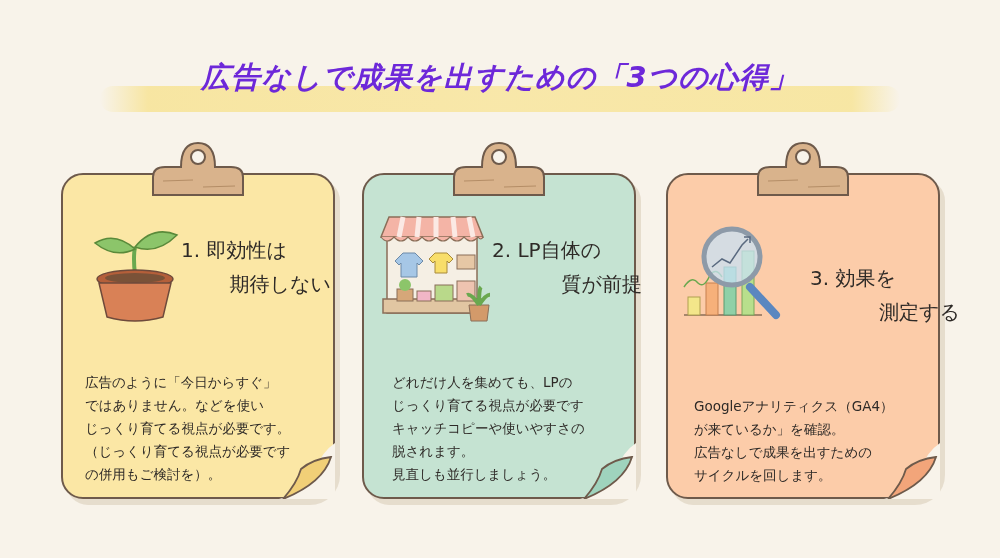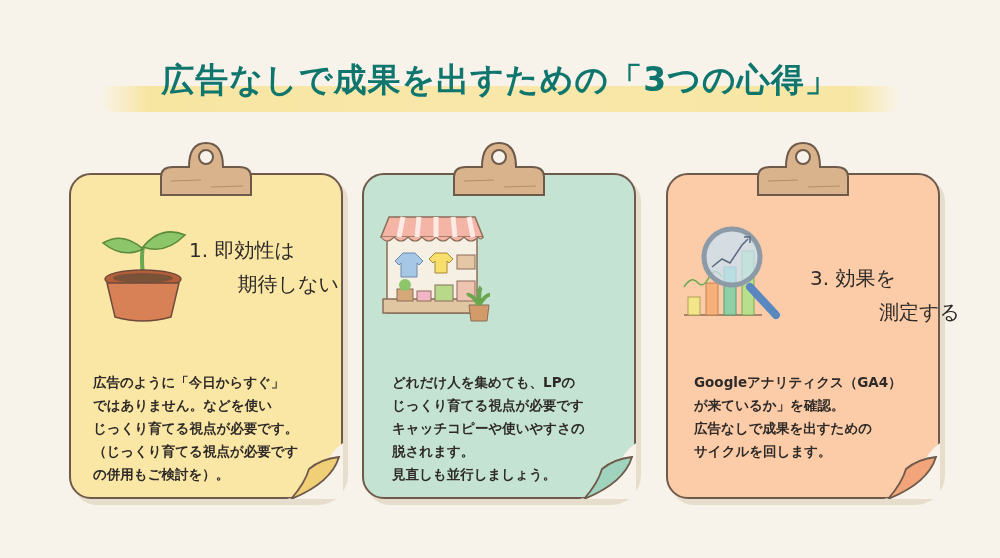--- a/index.html
+++ b/index.html
@@ -14,30 +14,30 @@
     position: absolute; left: 0; top: 52px; width: 1000px; height: 60px;
   }
   .title-highlight {
     position: absolute; left: 100px; top: 34px; width: 800px; height: 26px;
     background: linear-gradient(90deg, rgba(249,230,150,0.0) 0%, #f7e49a 6%, #f8e6a2 50%, #f7e59c 94%, rgba(249,230,150,0.0) 100%);
     border-radius: 14px;
     opacity: 0.9;
   }
   .title {
     position: absolute; left: 0; top: 6px; width: 1000px; text-align: center;
-    font-size: 33px; font-weight: bold; color: #0f766e; letter-spacing: 1px;
+    font-size: 29px; font-weight: bold; color: #6d28d9; letter-spacing: 1px; font-style: italic;
   }
 
   .card {
     position: absolute; top: 173px; width: 274px; height: 326px;
     border: 2px solid #6e5a4b;
     border-radius: 22px 22px 30px 22px;
     box-shadow: 5px 6px 0 rgba(150,120,80,0.18);
   }
-  .card.c1 { left: 61px; background: #fbe7a5; margin-left: 8px; }
+  .card.c1 { left: 61px; background: #fbe7a5; }
   .card.c2 { left: 362px; background: #c5e3d2; }
   .card.c3 { left: 666px; background: #fccca9; }
   .card .curl {
     position: absolute; right: -2px; bottom: -2px; width: 56px; height: 56px;
   }
   .clip {
     position: absolute; top: -38px; left: 50%; transform: translateX(-50%);
     width: 130px; height: 60px;
   }
   .icon-illus {
@@ -45,21 +45,21 @@
   }
   .card-title {
     position: absolute; left: 118px; top: 58px; width: 150px;
     font-size: 20px; line-height: 34px; color: #2e2a27; font-weight: normal;
   }
   .card-title .line2 { display: block; padding-left: 16px; text-align: right; }
   .card-body {
     position: absolute; left: 22px; top: 196px; width: 240px;
     font-size: 13.5px; line-height: 23px; color: #2e2a27;
   }
-  .card-body span { display: block; white-space: nowrap; font-weight: bold; }
+  .card-body span { display: block; white-space: nowrap; }
 </style>
 </head>
 <body>
 
 <div class="title-wrap">
   <div class="title-highlight"></div>
   <h1 class="title">広告なしで成果を出すための「3つの心得」</h1>
 </div>
 
 <div class="card c1">
@@ -111,20 +111,24 @@
     <path d="M50 44 L56 38 L68 38 L74 44 L70 48 L68 46 L68 58 L56 58 L56 46 L54 48 Z" fill="#f8de6a" stroke="#a88a3a" stroke-width="1"></path>
     <rect x="78" y="40" width="18" height="14" fill="#e6c7a5" stroke="#8a6e58" stroke-width="1"></rect>
     <rect x="18" y="74" width="16" height="12" fill="#d6a779" stroke="#8a6e58" stroke-width="1"></rect>
     <circle cx="26" cy="70" r="6" fill="#8cc56a"></circle>
     <rect x="38" y="76" width="14" height="10" fill="#f2b6c6" stroke="#8a6e58" stroke-width="1"></rect>
     <rect x="56" y="70" width="18" height="16" fill="#b9d98a" stroke="#8a6e58" stroke-width="1"></rect>
     <rect x="78" y="66" width="18" height="20" fill="#eec3b0" stroke="#8a6e58" stroke-width="1"></rect>
     <path d="M90 90 L92 106 L108 106 L110 90 Z" fill="#d39a6a" stroke="#8a6e58" stroke-width="1"></path>
     <path d="M100 90 Q92 78 88 80 M100 90 Q100 74 102 72 M100 90 Q108 78 112 80" stroke="#6aa84f" stroke-width="4" fill="none"></path>
   </svg>
+  <div class="card-title" style="left:128px;">
+    <span>2. LP自体の</span>
+    <span class="line2">質が前提</span>
+  </div>
   <div class="card-body" style="left:28px;">
     <span>どれだけ人を集めても、LPの</span>
     <span>じっくり育てる視点が必要です</span>
     <span>キャッチコピーや使いやすさの</span>
     <span>脱されます。</span>
     <span>見直しも並行しましょう。</span>
   </div>
   <svg class="curl" viewBox="0 0 56 56">
     <path d="M56 0 L56 56 L0 56 Q30 50 36 26 Q44 8 56 0 Z" fill="#f8f3ea"></path>
     <path d="M4 56 Q18 40 22 26 Q34 16 52 14 Q44 40 4 56 Z" fill="#9fd3bd" stroke="#6e5a4b" stroke-width="1.8"></path>
@@ -147,21 +151,21 @@
     <path d="M4 72 Q12 60 18 68 Q24 74 30 60 Q36 52 42 62" stroke="#6aa84f" stroke-width="1.5" fill="none"></path>
     <line x1="70" y1="72" x2="96" y2="100" stroke="#5b87c0" stroke-width="8" stroke-linecap="round"></line>
     <circle cx="52" cy="42" r="28" fill="rgba(200,225,245,0.75)" stroke="#8d9aa8" stroke-width="5"></circle>
     <path d="M32 52 L42 44 L50 48 L62 30 L68 24" stroke="#5a6a80" stroke-width="1.5" fill="none"></path>
     <path d="M64 22 L70 22 L70 28" stroke="#5a6a80" stroke-width="1.5" fill="none"></path>
   </svg>
   <div class="card-title" style="left:142px;margin-top:28px;">
     <span>3. 効果を</span>
     <span class="line2">測定する</span>
   </div>
-  <div class="card-body" style="left:26px;">
+  <div class="card-body" style="left:26px;margin-top:24px;">
     <span>Googleアナリティクス（GA4）</span>
     <span>が来ているか」を確認。</span>
     <span>広告なしで成果を出すための</span>
     <span>サイクルを回します。</span>
   </div>
   <svg class="curl" viewBox="0 0 56 56">
     <path d="M56 0 L56 56 L0 56 Q30 50 36 26 Q44 8 56 0 Z" fill="#f8f3ea"></path>
     <path d="M4 56 Q18 40 22 26 Q34 16 52 14 Q44 40 4 56 Z" fill="#f2a57a" stroke="#6e5a4b" stroke-width="1.8"></path>
   </svg>
 </div>

